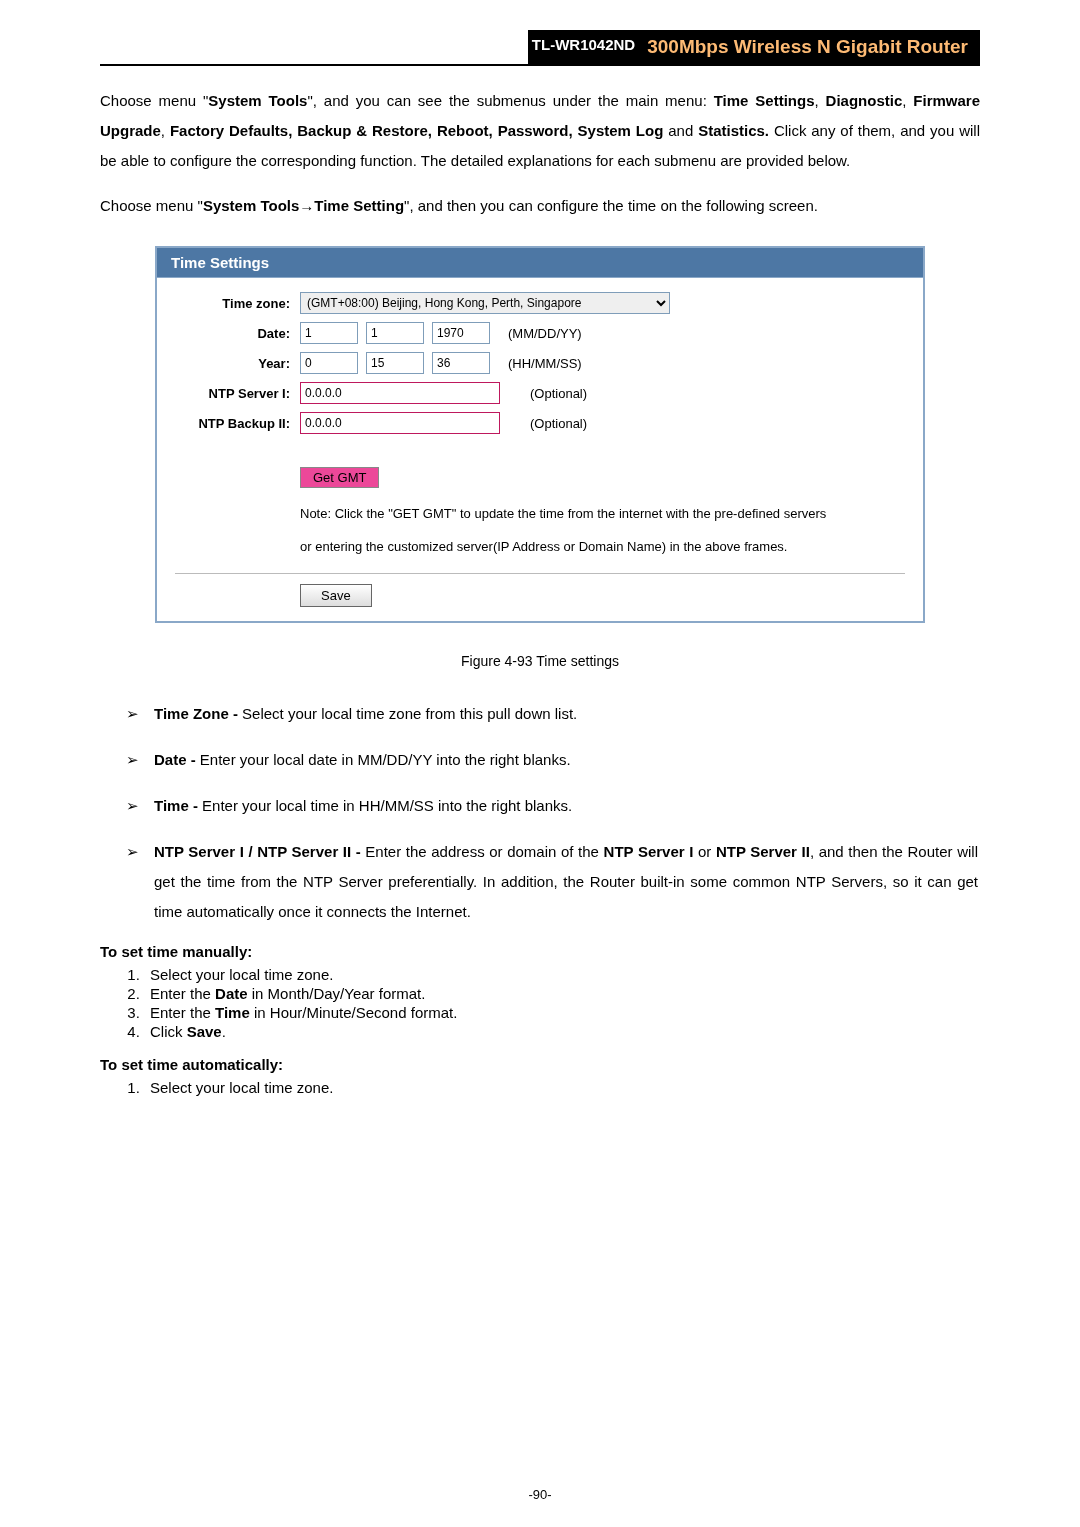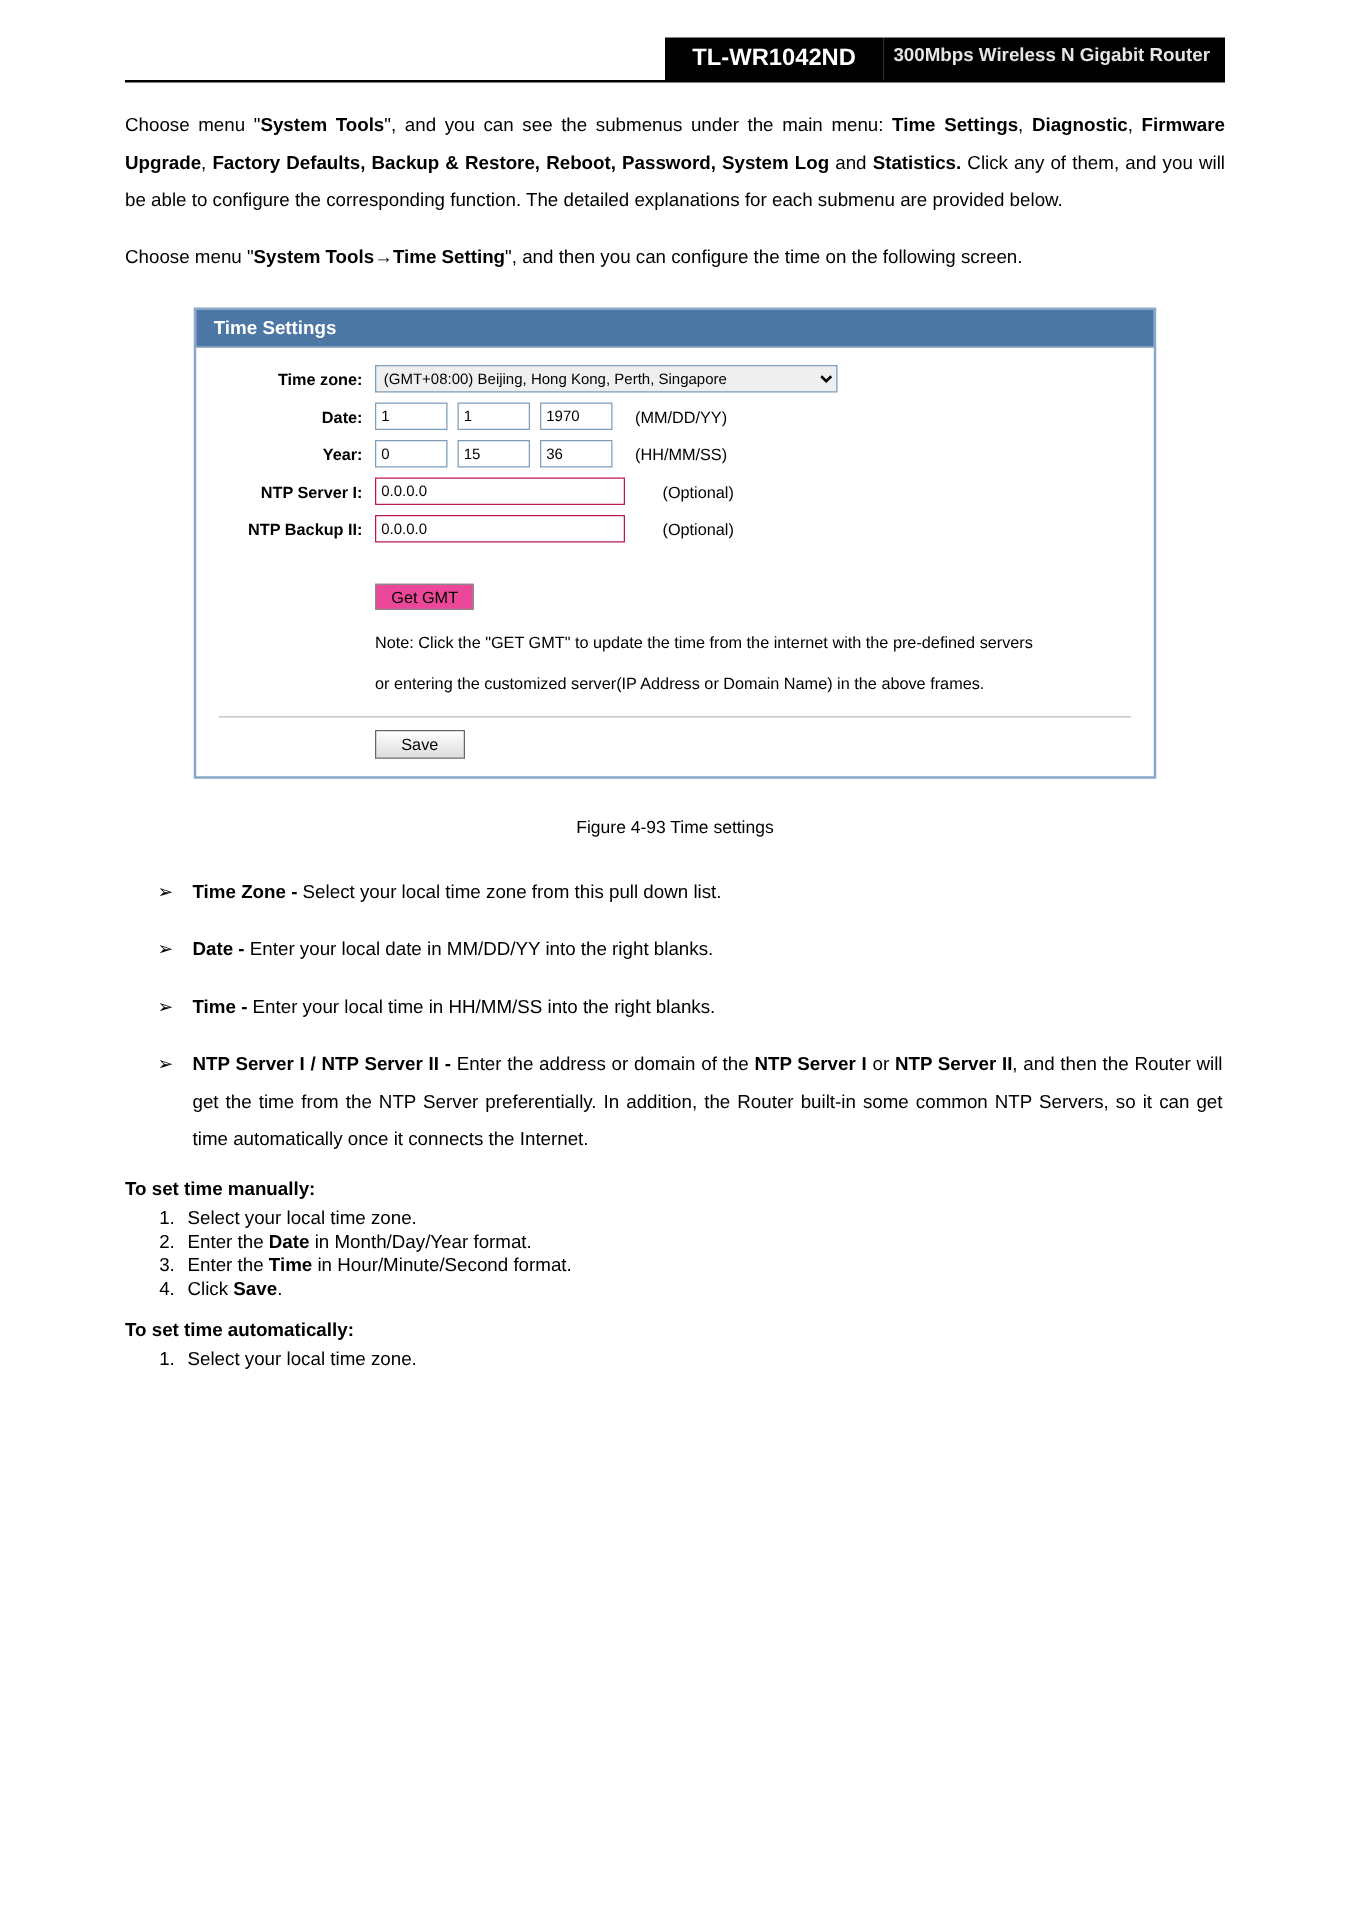--- a/index.html
+++ b/index.html
@@ -24,29 +24,29 @@
     margin-bottom: 20px;
   }
   .header-left {
     flex: 1;
     background: #fff;
   }
   .header-model {
     background: #000;
     color: #fff;
     font-weight: bold;
-    padding: 6px 22px;
-    font-size: 19px;
+    padding: 6px 4px;
+    font-size: 15px;
   }
   .header-title {
     background: #000;
-    color: #e5e5e5;
+    color: #fdba74;
     font-weight: bold;
     padding: 6px 12px 6px 8px;
-    font-size: 15px;
+    font-size: 19px;
   }
   .body-text {
     line-height: 2.0;
     text-align: justify;
     margin: 15px 0;
     font-size: 15px;
   }
   .section-heading {
     font-weight: bold;
     font-size: 16px;
@@ -283,14 +283,15 @@
     <li ے=""><span>Enter the </span><strong>Date</strong><span> in Month/Day/Year format.</span></li>
     <li><span>Enter the </span><strong>Time</strong><span> in Hour/Minute/Second format.</span></li>
     <li><span>Click </span><strong>Save</strong><span>.</span></li>
   </ol>
 
   <div class="subheading">To set time automatically:</div>
   <ol class="numlist">
     <li>Select your local time zone.</li>
   </ol>
 
+  <div class="page-number">-90-</div>
 
 </div>
 
 </body></html>

